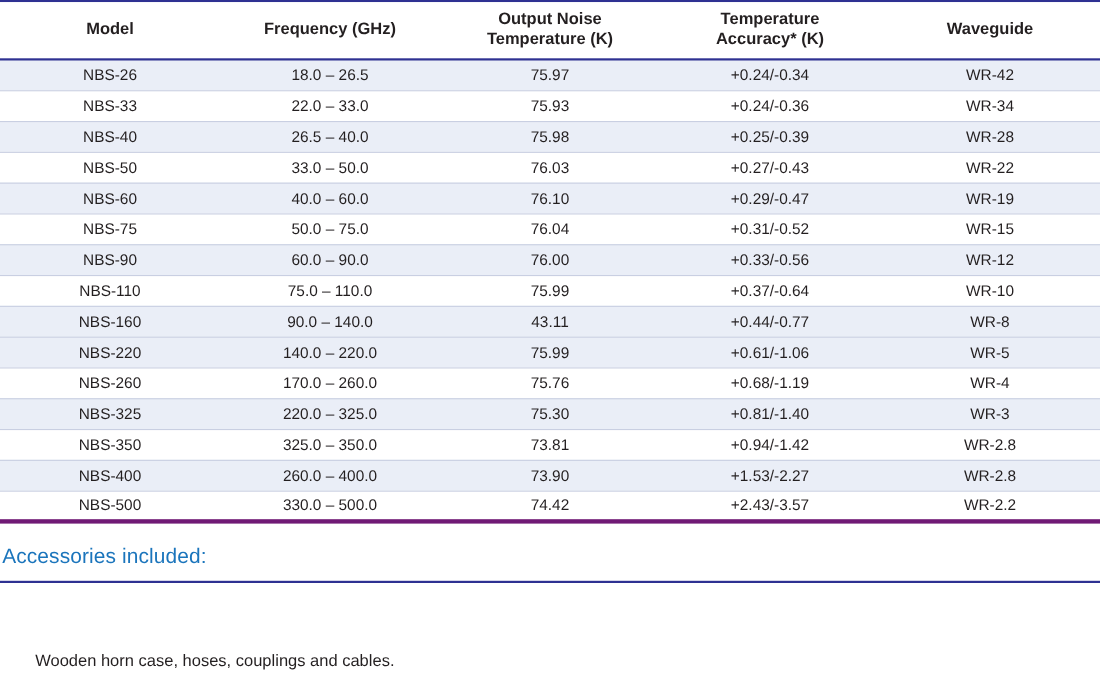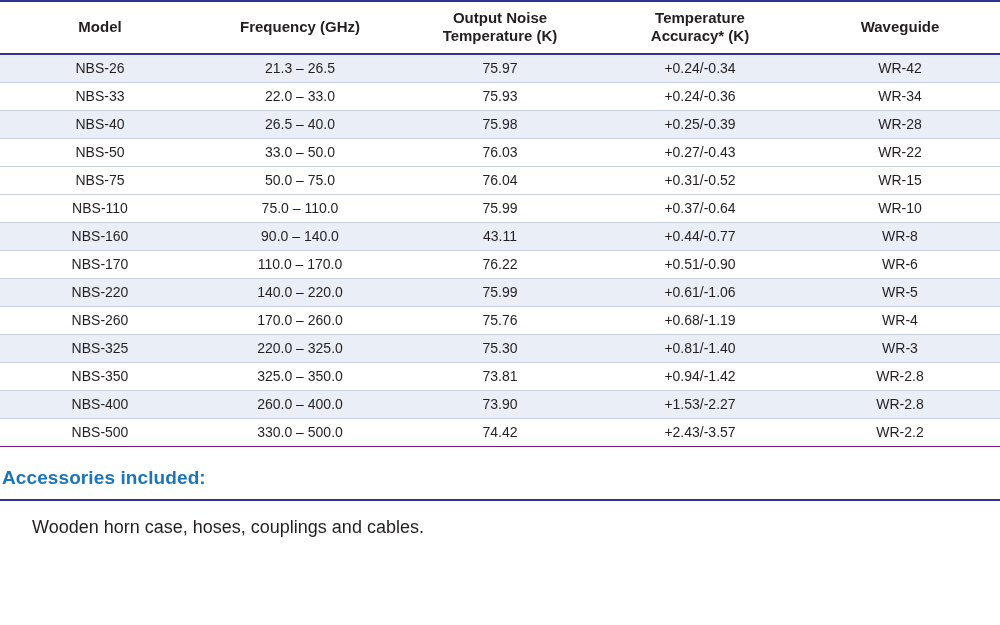--- a/index.html
+++ b/index.html
@@ -49,47 +49,48 @@
     padding: 4px 6px;
     height: 28px;
     border-bottom: 1px solid #c9cfe2;
     line-height: 1.2;
   }
   table.spec tbody tr.alt td {
     background: #eaeef7;
     margin-left: 48px;
   }
   table.spec tbody tr.last td {
-    border-bottom: 1px solid #701a75;
+    border-bottom: 4px solid #701a75;
   }
 
   .footnote {
     font-size: 11.5px;
     color: #231f20;
     padding: 5px 2px 0 2px;
     line-height: 1.3;
   }
 
   .accessories-title {
     font-size: 19px;
-    font-weight: bold;
+    font-weight: normal;
     color: #1b75bc;
     padding: 20px 2px 0 2px;
     letter-spacing: 0.1px;
   }
   .rule {
     margin-top: 10px;
     width: 1000px;
     height: 2px;
     background: #2e3192;
   }
   .accessories-body {
-    font-size: 18px;
+    font-size: 15px;
     color: #231f20;
     padding: 16px 0 0 32px;
+    margin-top: 46px;
   }
   .divider-top {
     width: 1000px;
     height: 2px;
     background: #2e3192;
   }
 </style>
 </head>
 <body>
 
@@ -122,21 +123,21 @@
           <span>Accuracy* (K)</span>
         </th>
         <th>
           <span>Waveguide</span>
         </th>
       </tr>
     </thead>
     <tbody>
       <tr class="alt">
         <td>NBS-26</td>
-        <td>21.3 – 26.5</td>
+        <td>18.0 – 26.5</td>
         <td>75.97</td>
         <td>+0.24/-0.34</td>
         <td>WR-42</td>
       </tr>
       <tr>
         <td>NBS-33</td>
         <td>22.0 – 33.0</td>
         <td>75.93</td>
         <td>+0.24/-0.36</td>
         <td>WR-34</td>
@@ -148,47 +149,54 @@
         <td>+0.25/-0.39</td>
         <td>WR-28</td>
       </tr>
       <tr>
         <td>NBS-50</td>
         <td>33.0 – 50.0</td>
         <td>76.03</td>
         <td>+0.27/-0.43</td>
         <td>WR-22</td>
       </tr>
+      <tr class="alt">
+        <td>NBS-60</td>
+        <td>40.0 – 60.0</td>
+        <td>76.10</td>
+        <td>+0.29/-0.47</td>
+        <td>WR-19</td>
+      </tr>
       <tr>
         <td>NBS-75</td>
         <td>50.0 – 75.0</td>
         <td>76.04</td>
         <td>+0.31/-0.52</td>
         <td>WR-15</td>
       </tr>
+      <tr class="alt">
+        <td>NBS-90</td>
+        <td>60.0 – 90.0</td>
+        <td>76.00</td>
+        <td>+0.33/-0.56</td>
+        <td>WR-12</td>
+      </tr>
       <tr>
         <td>NBS-110</td>
         <td>75.0 – 110.0</td>
         <td>75.99</td>
         <td>+0.37/-0.64</td>
         <td>WR-10</td>
       </tr>
       <tr class="alt">
         <td>NBS-160</td>
         <td>90.0 – 140.0</td>
         <td>43.11</td>
         <td>+0.44/-0.77</td>
         <td>WR-8</td>
-      </tr>
-      <tr>
-        <td>NBS-170</td>
-        <td>110.0 – 170.0</td>
-        <td>76.22</td>
-        <td>+0.51/-0.90</td>
-        <td>WR-6</td>
       </tr>
       <tr class="alt">
         <td>NBS-220</td>
         <td>140.0 – 220.0</td>
         <td>75.99</td>
         <td>+0.61/-1.06</td>
         <td>WR-5</td>
       </tr>
       <tr>
         <td>NBS-260</td>

